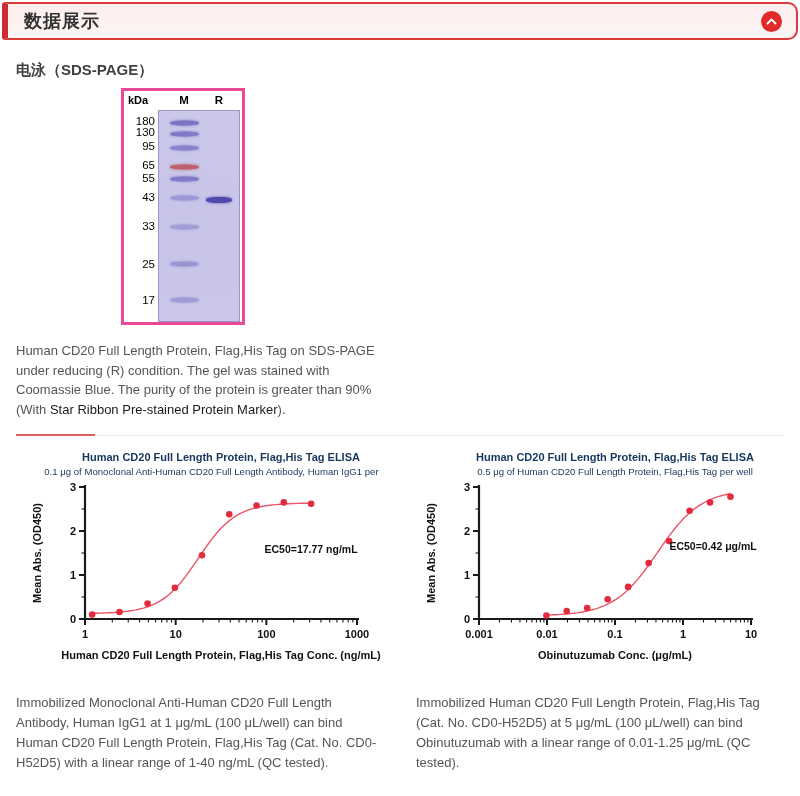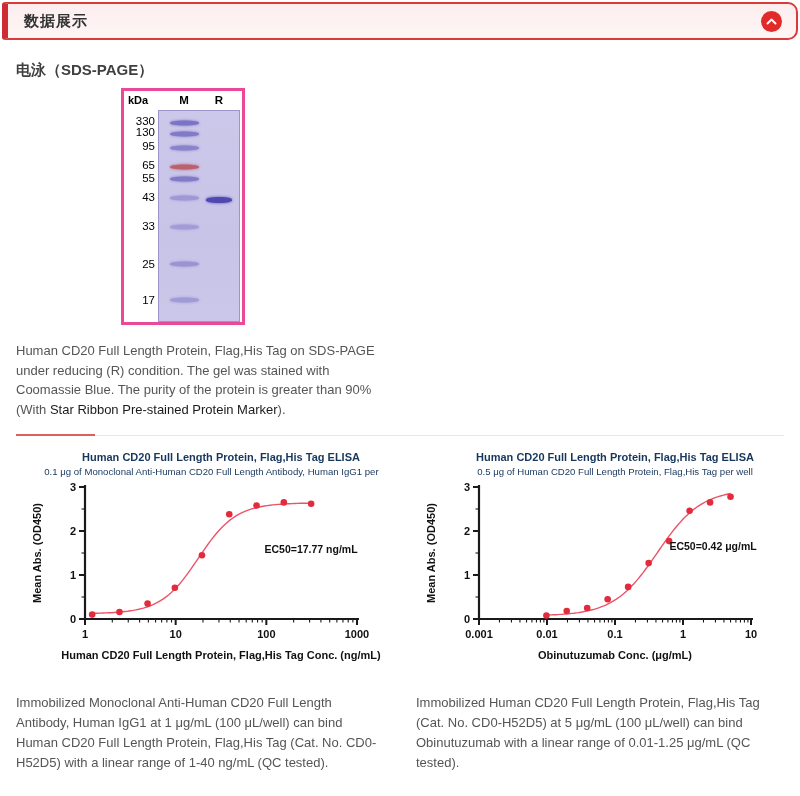--- a/index.html
+++ b/index.html
@@ -15,21 +15,21 @@
   .panel-header {
     position: absolute; left: 2px; right: 2px; top: 2px; height: 38px;
     border: 2px solid #d93a3a;
     border-left: 6px solid #cf2b34;
     border-radius: 3px 10px 10px 3px;
     background: linear-gradient(180deg, #fdeeee 0%, #fdf5f5 100%);
     display: flex; align-items: center; justify-content: space-between;
     padding: 0 14px 0 16px;
     cursor: pointer;
   }
-  .panel-title { font-size: 15px; font-weight: bold; color: #333; letter-spacing: 1px; }
+  .panel-title { font-size: 18px; font-weight: bold; color: #333; letter-spacing: 1px; }
   .collapse-btn {
     width: 21px; height: 21px; border-radius: 50%;
     background: #e12a2a; border: none; cursor: pointer;
     display: flex; align-items: center; justify-content: center;
     padding: 0;
   }
 
   .content { position: absolute; left: 0; top: 40px; width: 800px; padding: 0 16px; }
 
   .section-title { font-size: 15px; font-weight: bold; color: #404040; margin-top: 21px; line-height: 18px; }
@@ -90,21 +90,21 @@
 
   <div class="content">
 
     <h3 class="section-title">电泳（SDS-PAGE）</h3>
 
     <div class="gel-figure">
       <span class="gel-unit">kDa</span>
       <span class="gel-lane gel-lane-m">M</span>
       <span class="gel-lane gel-lane-r">R</span>
       <div class="gel-ladder-labels" id="gel-labels">
-          <span class="gel-marker-label" style="top: 5.5%;">330</span>
+          <span class="gel-marker-label" style="top: 5.5%;">180</span>
           <span class="gel-marker-label" style="top: 11%;">130</span>
           <span class="gel-marker-label" style="top: 17.5%;">95</span>
           <span class="gel-marker-label" style="top: 26.5%;">65</span>
           <span class="gel-marker-label" style="top: 32.5%;">55</span>
           <span class="gel-marker-label" style="top: 41.3%;">43</span>
           <span class="gel-marker-label" style="top: 55%;">33</span>
           <span class="gel-marker-label" style="top: 73%;">25</span>
           <span class="gel-marker-label" style="top: 90%;">17</span>
         </div>
       <div class="gel-area" id="gel-area">

